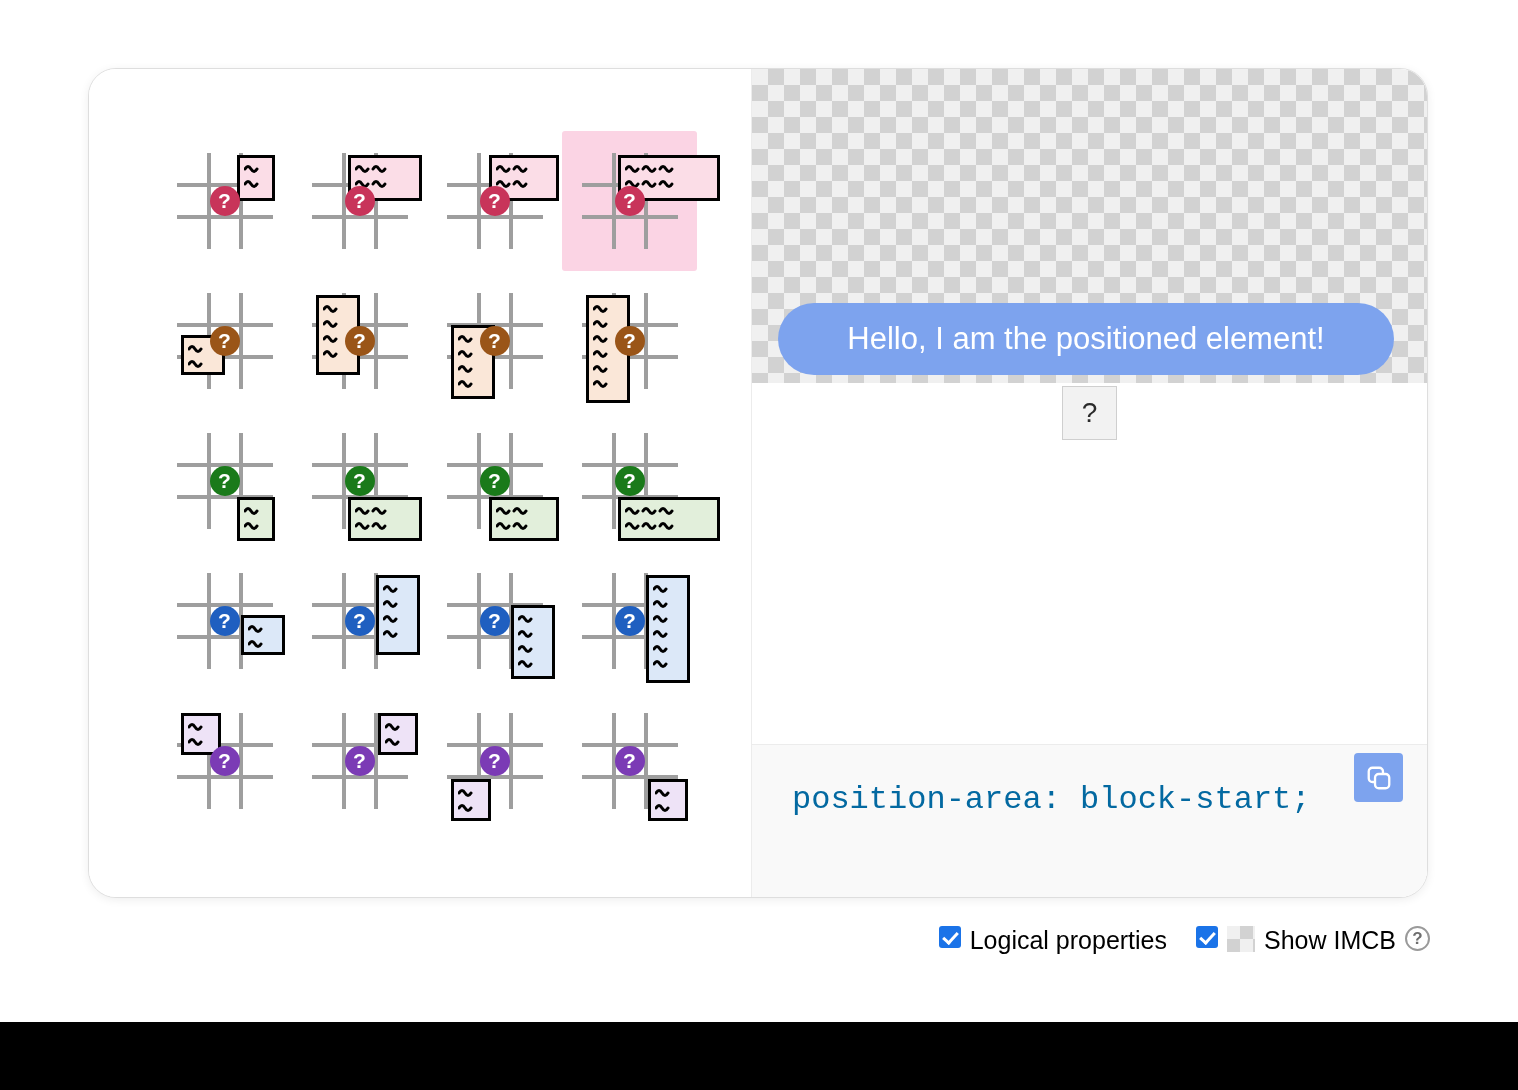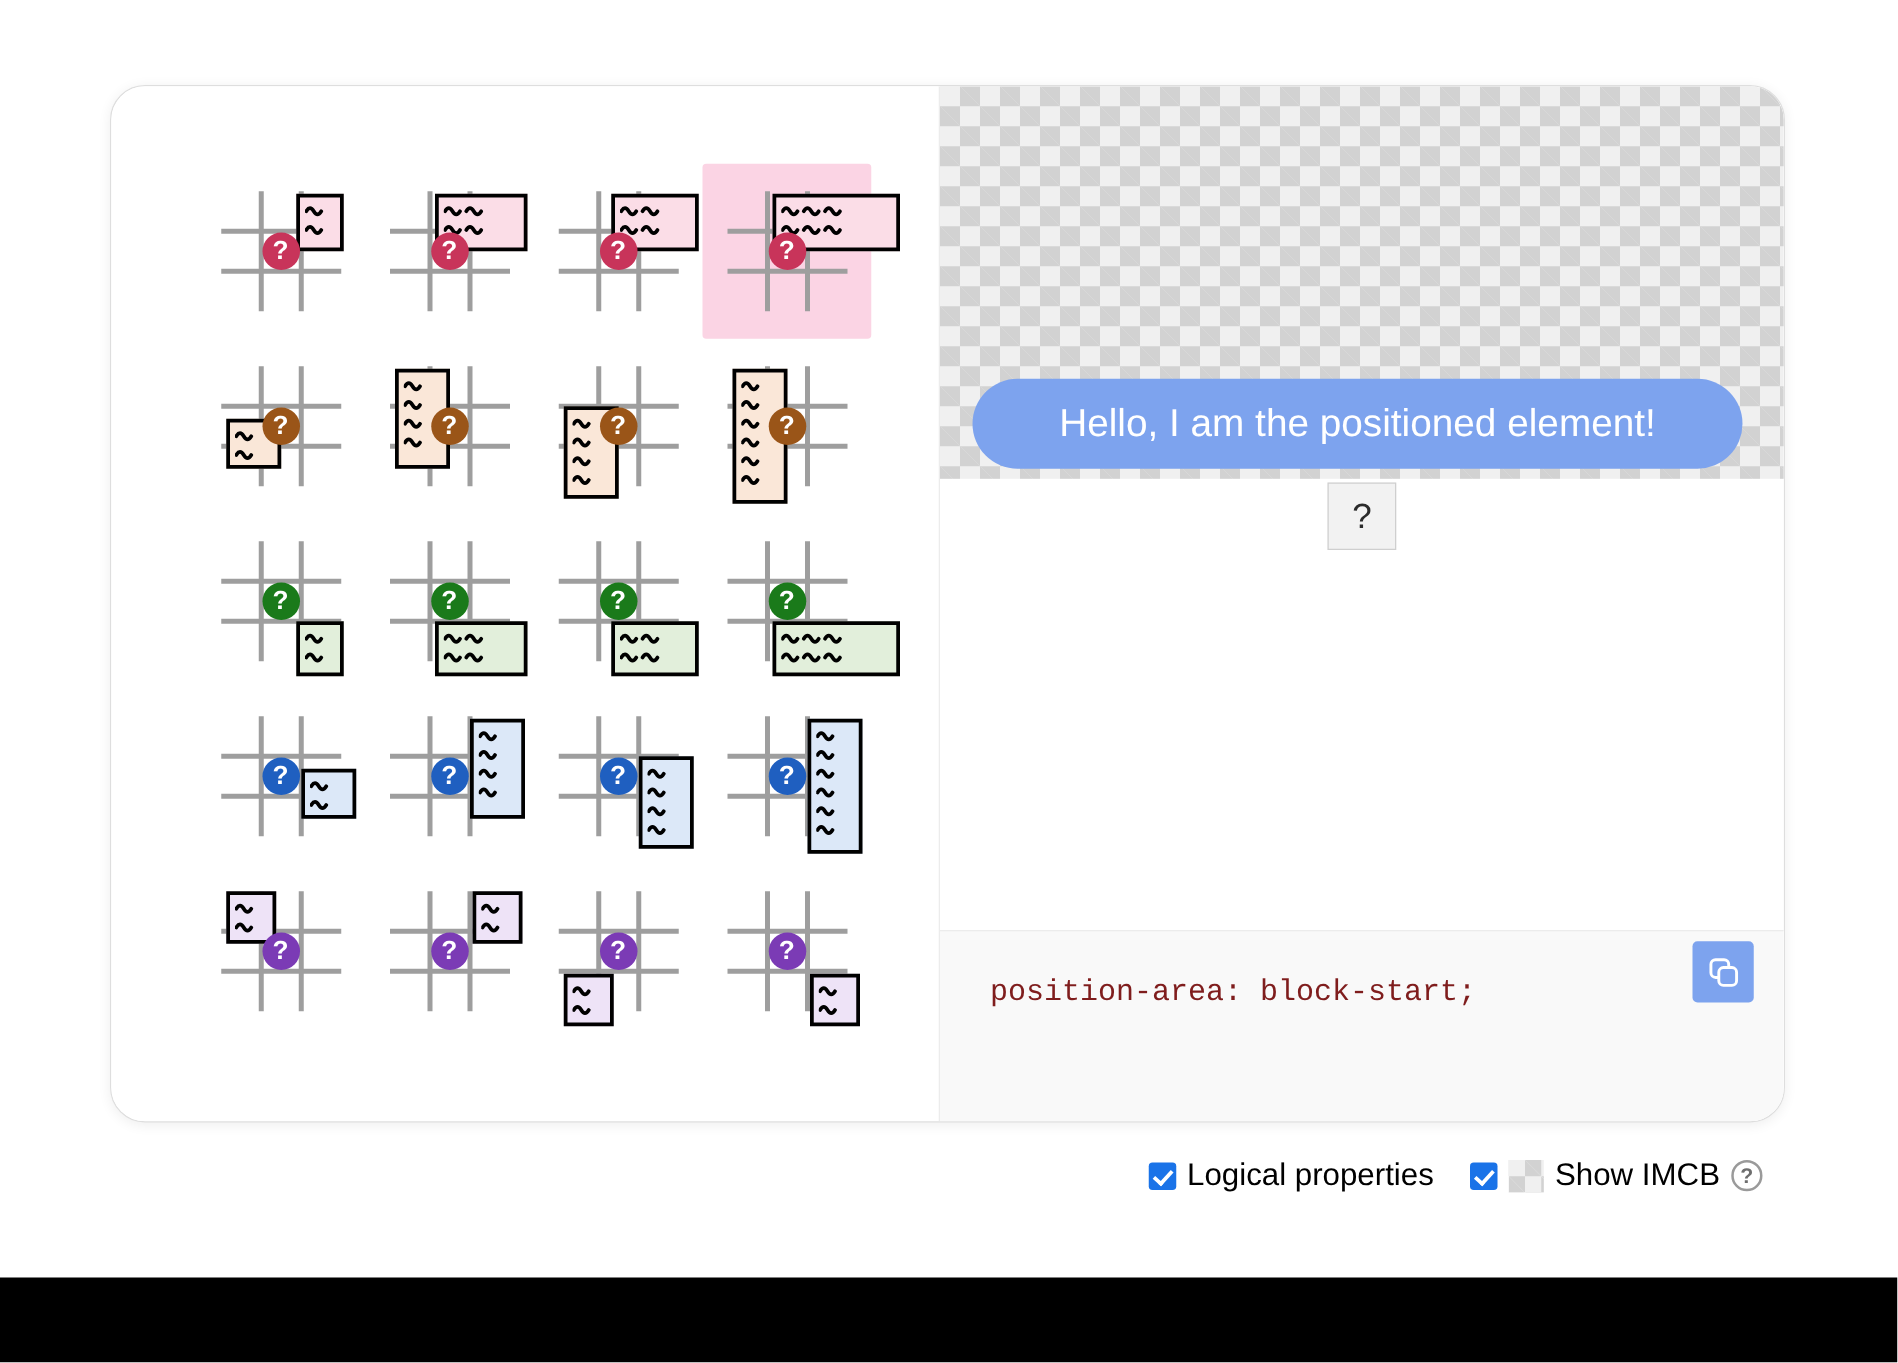--- a/index.html
+++ b/index.html
@@ -188,22 +188,22 @@
     width: 100%;
     height: 152px;
     background: #f9f9f9;
     border-top: 1px solid #ececec;
   }
   .code-text {
     position: absolute;
     left: 40px;
     top: 36px;
     font-family: "Liberation Mono", monospace;
-    font-size: 24px;
-    color: #7f1d1d;
+    font-size: 32px;
+    color: #0369a1;
     white-space: nowrap;
   }
   .copy-button {
     position: absolute;
     right: 24px;
     top: 8px;
     width: 49px;
     height: 49px;
     background: #7da3ee;
     border-radius: 4px;
@@ -211,24 +211,24 @@
     padding: 0;
     cursor: pointer;
     display: flex;
     align-items: center;
     justify-content: center;
   }
 
   
   .footer-controls {
     position: absolute;
-    right: 108px;
+    right: 88px;
     top: 926px;
     display: flex;
-    align-items: center;
+    align-items: flex-start;
     gap: 9px;
     font-size: 25px;
     color: #000000;
     font-family: "Liberation Sans", sans-serif;
     white-space: nowrap;
   }
   .ck {
     width: 22px;
     height: 22px;
     border-radius: 3px;

